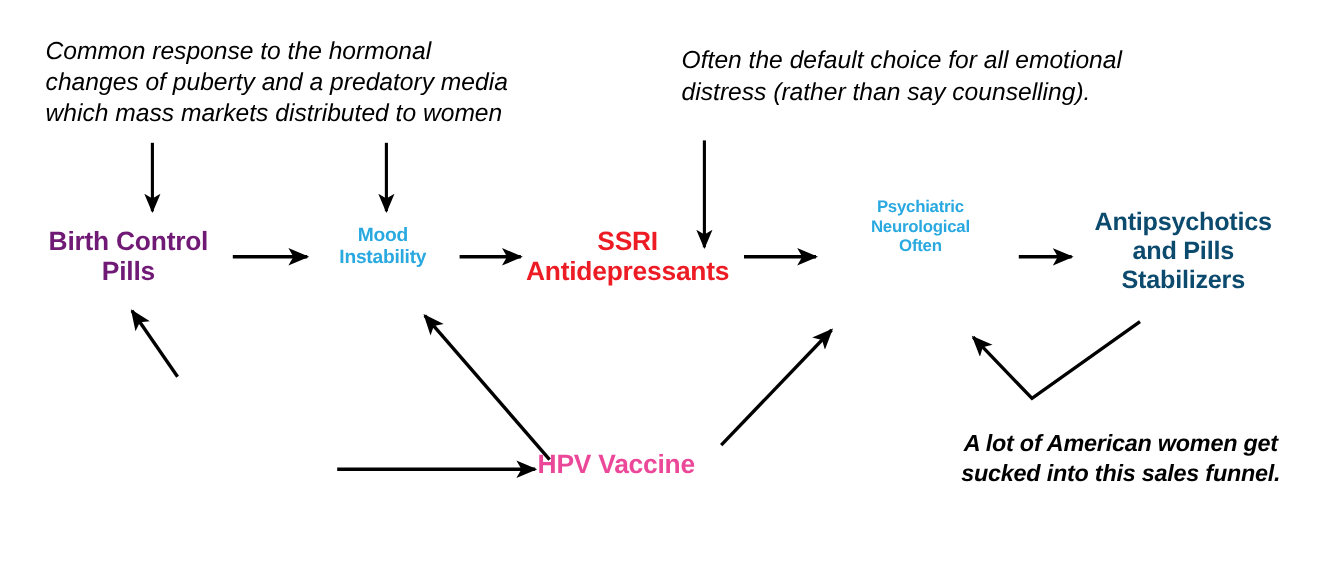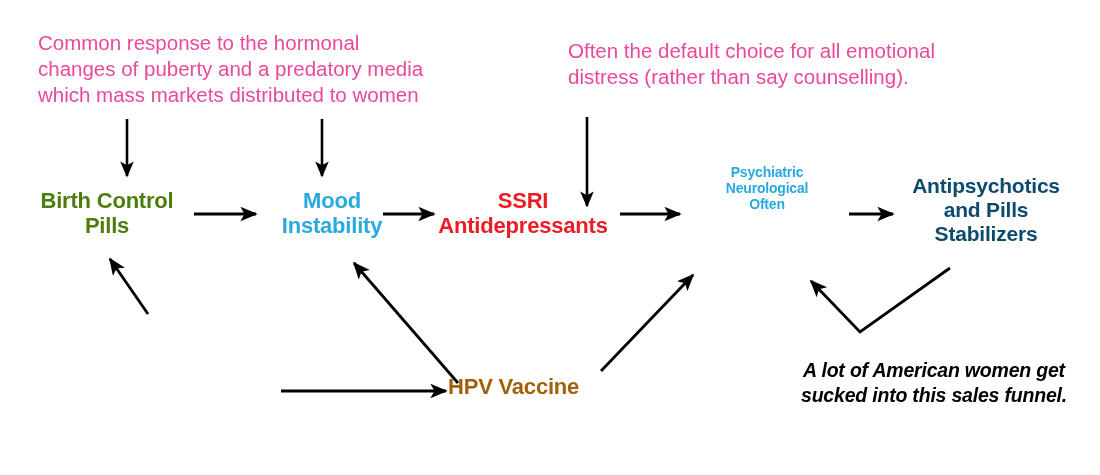--- a/index.html
+++ b/index.html
@@ -27,23 +27,24 @@
   }
   .node {
     position: absolute;
     text-align: center;
     font-weight: bold;
     line-height: 1.14;
     letter-spacing: -0.2px;
   }
   .note {
     position: absolute;
-    color: #ec4899;
+    color: #000000;
     font-weight: 400;
     line-height: 1.28;
+    font-style: italic;
   }
   .note-bold {
     position: absolute;
     color: #000000;
     font-weight: bold;
     text-align: center;
     line-height: 1.2;
     letter-spacing: -0.2px;
   }
   .note-bold-italic {
@@ -54,21 +55,21 @@
     text-align: center;
     line-height: 1.26;
     letter-spacing: -0.2px;
   }
 
   
   #note-bcp        { left: 38px;  top: 30px;  width: 420px; font-size: 20.5px; }
   #note-ssri       { left: 568px; top: 38px;  width: 420px; font-size: 20.5px; }
 
   #node-bcp        { left: 22px;  top: 188px; width: 170px; font-size: 22px; }
-  #node-mood       { left: 262px; top: 188px; width: 140px; font-size: 22px; }
+  #node-mood       { left: 249px; top: 188px; width: 140px; font-size: 16px; }
   #node-ssri       { left: 432px; top: 188px; width: 182px; font-size: 22px; }
   #node-psych      { left: 684px; top: 165px; width: 166px; font-size: 14px; }
   #node-anti       { left: 894px; top: 174px; width: 184px; font-size: 21px; }
   #node-hpv        { left: 448px; top: 374px; width: 160px; font-size: 22px; text-align: left; }
 
   #note-widely     { left: 112px; top: 274px; width: 160px; font-size: 20.5px; }
   #note-funnel     { left: 778px; top: 358px; width: 312px; font-size: 19.5px; }
 </style>
 </head>
 <body style="background: rgb(255, 255, 255);">
@@ -117,21 +118,21 @@
     <div>Often the default choice for all emotional</div>
     <div>distress (rather than say counselling).</div>
   </div>
 
 
   <div class="note-bold-italic" id="note-funnel">
     <div>A lot of American women get</div>
     <div>sucked into this sales funnel.</div>
   </div>
 
-  <div class="node" id="node-bcp" style="color:#4d7c0f">
+  <div class="node" id="node-bcp" style="color:#701a75">
     <div>Birth Control</div>
     <div>Pills</div>
   </div>
 
   <div class="node" id="node-mood" style="color:#29A9E0">
     <div>Mood</div>
     <div>Instability</div>
   </div>
 
   <div class="node" id="node-ssri" style="color:#ED1B24">
@@ -144,17 +145,17 @@
     <div>Neurological</div>
     <div>Often</div>
   </div>
 
   <div class="node" id="node-anti" style="color:#0c4a6e">
     <div>Antipsychotics</div>
     <div>and Pills</div>
     <div>Stabilizers</div>
   </div>
 
-  <div class="node" id="node-hpv" style="color:#a16207">
+  <div class="node" id="node-hpv" style="color:#ec4899">
     <div>HPV Vaccine</div>
   </div>
 
 </div>
 
 </body></html>

